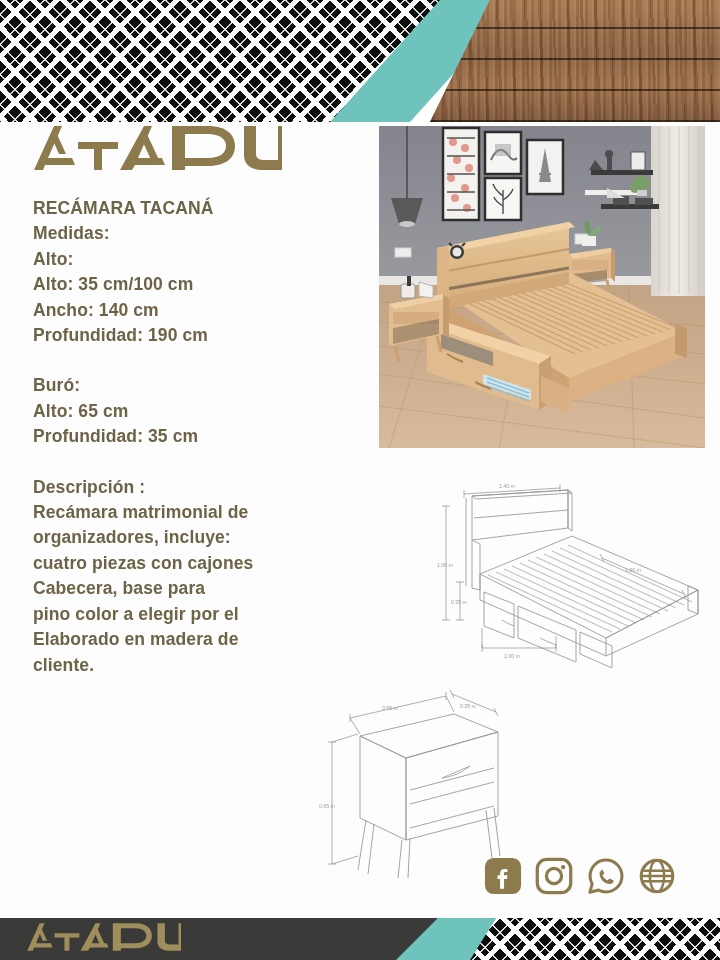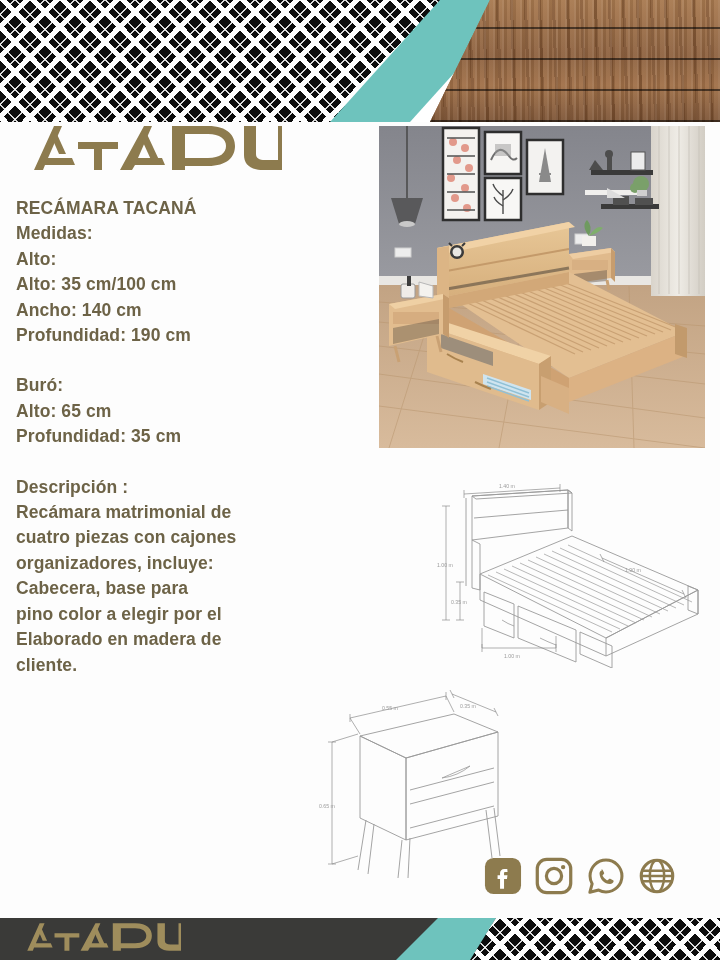--- a/index.html
+++ b/index.html
@@ -47,21 +47,21 @@
       repeating-linear-gradient(88deg, rgba(90,50,22,.35) 0px, rgba(90,50,22,.35) 3px,
         rgba(0,0,0,0) 3px, rgba(0,0,0,0) 14px),
       linear-gradient(180deg,#a8794f 0%,#8e6240 45%,#a07048 70%,#7d5537 100%);
   }
 
   
   .logo-main{position:absolute;left:32px;top:124px;height:48px;}
   .logo-foot{position:absolute;left:26px;top:922px;height:30px;}
 
   
-  .textcol{position:absolute;left:16px;top:196px;width:330px;color:#6d6347;
+  .textcol{position:absolute;left:33px;top:196px;width:330px;color:#6d6347;
     font-weight:700;font-size:17.5px;line-height:25.4px;letter-spacing:.1px;}
   .textcol .blk{margin:0;}
   .textcol .gap{height:25px;}
 
   
   .photo{position:absolute;left:379px;top:126px;width:326px;height:322px;overflow:hidden;background:#8e9097;}
   .photo svg{display:block;}
 
   
   .draw-bed{position:absolute;left:436px;top:462px;width:272px;height:206px;}
@@ -128,22 +128,22 @@
     <div class="gap"></div>
 
     <div class="blk">Buró:</div>
     <div class="blk">Alto: 65 cm</div>
     <div class="blk">Profundidad: 35 cm</div>
 
     <div class="gap"></div>
 
     <div class="blk">Descripción :</div>
     <div class="blk">Recámara matrimonial de</div>
+    <div class="blk">organizadores, incluye:</div>
     <div class="blk">cuatro piezas con cajones</div>
-    <div class="blk">organizadores, incluye:</div>
     <div class="blk">Cabecera, base para</div>
     <div class="blk">pino color a elegir por el</div>
     <div class="blk">Elaborado en madera de</div>
     <div class="blk">cliente.</div>
   </div>
 
   <div class="photo">
     <svg width="326" height="322" viewBox="0 0 326 322" aria-hidden="true">
       <defs>
         <linearGradient id="wall" x1="0" y1="0" x2="0" y2="1">

